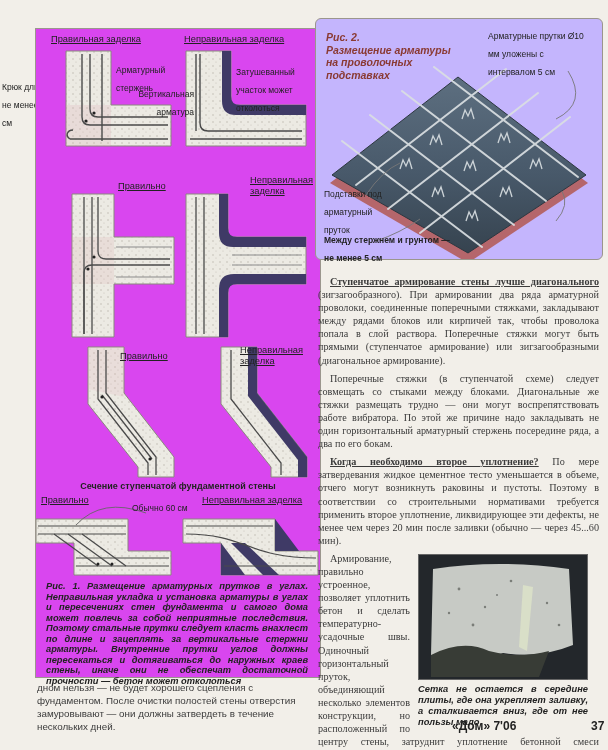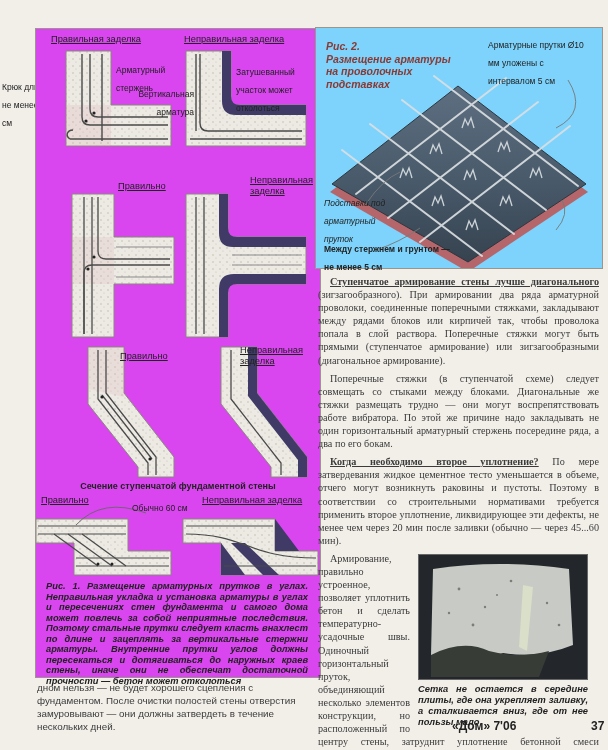--- a/index.html
+++ b/index.html
@@ -158,21 +158,21 @@
 
     <div class="hd" style="left:5px;top:466px;">Правильно</div>
     <div class="lbl" style="left:96px;top:470px;width:70px;">Обычно 60 см</div>
     <div class="hd" style="left:166px;top:466px;">Неправильная заделка</div>
 
     <div class="fig1-caption">Рис. 1. Размещение арматурных прутков в углах. Неправильная укладка и установка арматуры в углах и пересечениях стен фундамента и самого дома может повлечь за собой неприятные последствия. Поэтому стальные прутки следует класть внахлест по длине и зацеплять за вертикальные стержни арматуры. Внутренние прутки углов должны пересекаться и дотягиваться до наружных краев стены, иначе они не обеспечат достаточной прочности — бетон может отколоться</div>
   </div>
 
   <div class="left-text">дном нельзя — не будет хорошего сцепления с фундаментом. После очистки полостей стены отверстия замуровывают — они должны затвердеть в течение нескольких дней.</div>
 
-  <div class="figbox" style="left:315px;top:27px;width:286px;height:240px;background:#7dd3fc;">
+  <div class="figbox" style="left:315px;top:18px;width:286px;height:240px;background:#c4b5fd;border-radius:6px;">
     <svg width="286" height="240" viewBox="0 0 286 240">
       <defs>
         <linearGradient id="matg" x1="0" y1="0" x2="0" y2="1">
           <stop offset="0" stop-color="#5d6f80"></stop>
           <stop offset="0.55" stop-color="#48596a"></stop>
           <stop offset="1" stop-color="#36434f"></stop>
         </linearGradient>
       </defs>
 
       <path d="M142,66 L272,164 L152,244 L14,164 Z" fill="#b5666b"></path>
@@ -208,21 +208,21 @@
         <path d="M60,222 Q84,214 104,200"></path>
       </g>
     </svg>
     <div class="fig2-title">
       <div>Рис. 2.</div>
       <div>Размещение арматуры</div>
       <div>на проволочных</div>
       <div>подставках</div>
     </div>
     <div class="lbl" style="left:172px;top:8px;width:104px;">Арматурные прутки Ø10 мм уложены с интервалом 5 см</div>
-    <div class="lbl" style="left:8px;top:166px;width:70px;font-style:italic;">Подставки под арматурный пруток</div>
+    <div class="lbl" style="left:8px;top:166px;width:70px;">Подставки под арматурный пруток</div>
     <div class="lbl bold" style="left:8px;top:212px;width:132px;">Между стержнем и грунтом — не менее 5 см</div>
   </div>
 
   <div class="article">
     <p><span class="runin">Ступенчатое армирование стены лучше диагонального</span> <span>(зигзагообразного). При армировании два ряда арматурной проволоки, соединенные поперечными стяжками, закладывают между рядами блоков или кирпичей так, чтобы проволока попала в слой раствора. Поперечные стяжки могут быть прямыми (ступенчатое армирование) или зигзагообразными (диагональное армирование).</span></p>
     <p>Поперечные стяжки (в ступенчатой схеме) следует совмещать со стыками между блоками. Диагональные же стяжки размещать трудно — они могут воспрепятствовать работе вибратора. По этой же причине надо закладывать не один горизонтальный арматурный стержень посередине ряда, а два по его бокам.</p>
     <p><span class="runin">Когда необходимо второе уплотнение?</span> <span>По мере затвердевания жидкое цементное тесто уменьшается в объеме, отчего могут возникнуть раковины и пустоты. Поэтому в соответствии со строительными нормативами требуется применить второе уплотнение, ликвидирующее эти дефекты, не менее чем через 20 мин после заливки (обычно — через 45...60 мин).</span></p>
 
     <div class="photo-wrap">
       <div class="photo">

